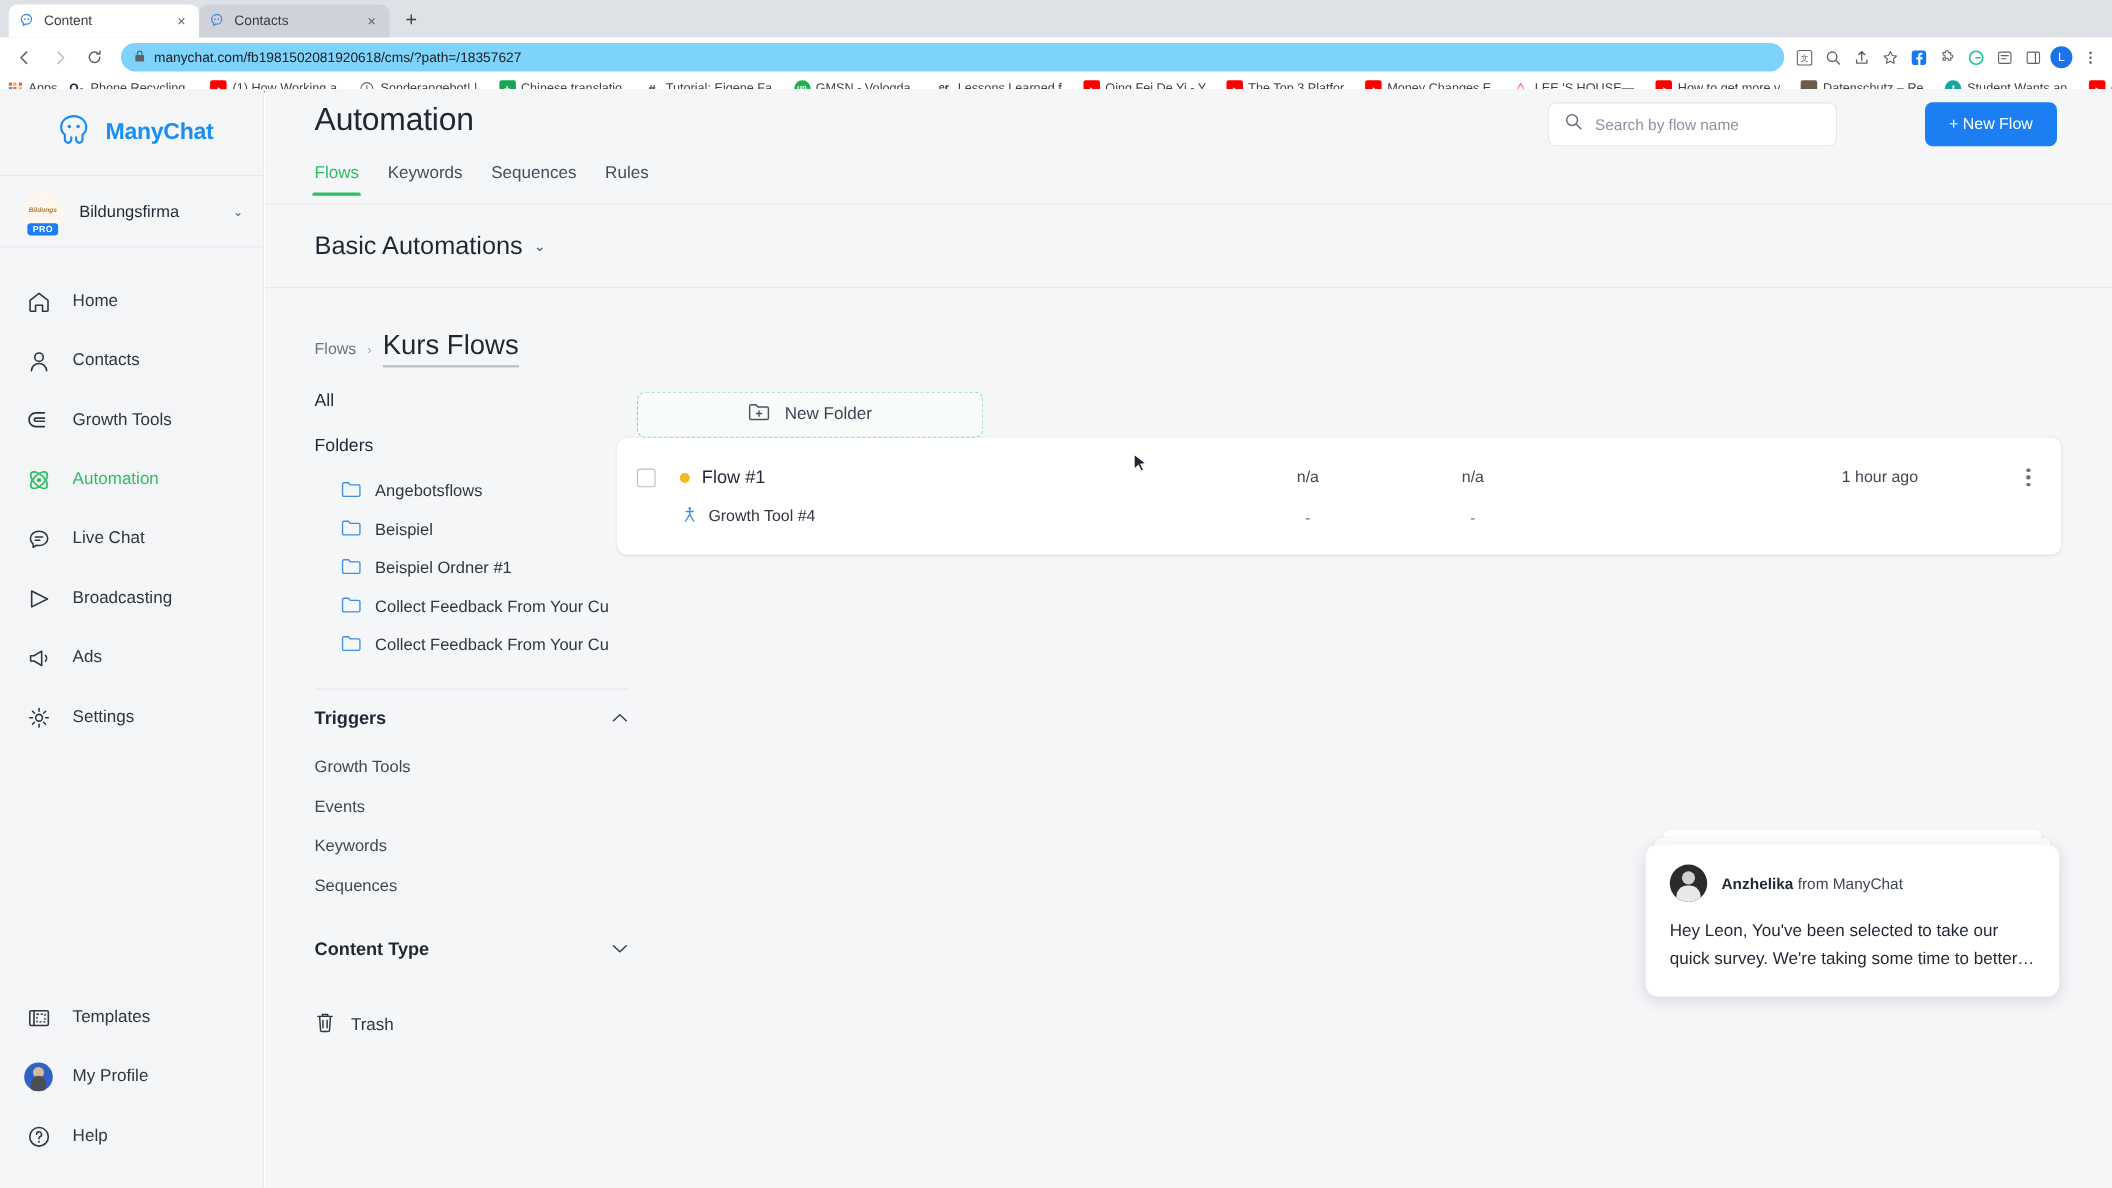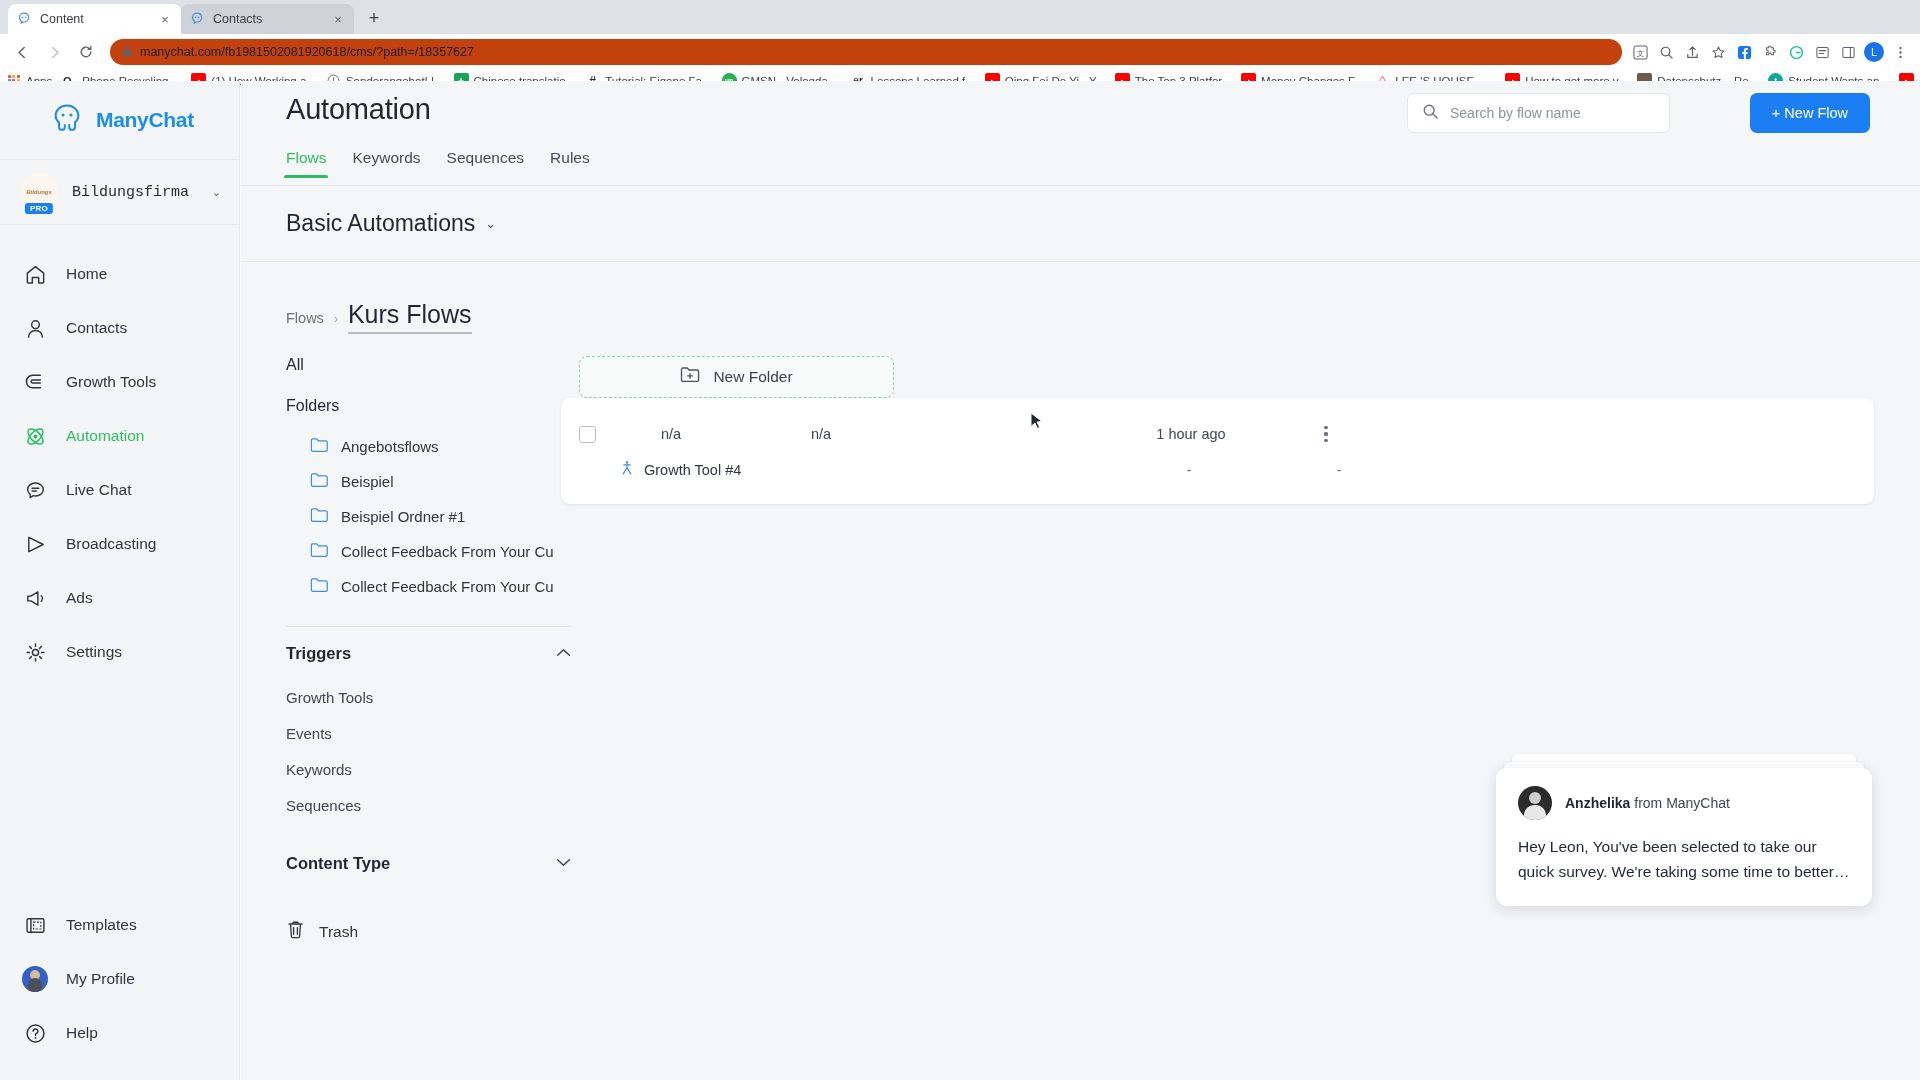--- a/index.html
+++ b/index.html
@@ -28,21 +28,21 @@
                  display: flex; align-items: center; justify-content: center; font-size: 13px; }
   .newtab { width: 28px; height: 28px; margin-left: 6px; margin-bottom: 2px;
             display: flex; align-items: center; justify-content: center;
             font-size: 18px; color: #3c4043; }
 
   .toolbar { height: 36px; display: flex; align-items: center; padding: 0 8px;
              background: #ffffff; }
   .navbtn { width: 28px; height: 28px; display: flex; align-items: center;
             justify-content: center; color: #5f6368; margin-right: 4px; }
   .navbtn.dim { color: #bdc1c6; }
-  .omnibox { flex: 1; height: 26px; background: #c2410c; border-radius: 13px;
+  .omnibox { flex: 1; height: 26px; background: #7dd3fc; border-radius: 13px;
              display: flex; align-items: center; padding: 0 12px; margin: 0 6px;
              font-size: 12.5px; color: #202124; text-align: right; }
   .omnibox .lock { margin-right: 8px; font-size: 10px; color: #5f6368; }
   .tb-icons { display: flex; align-items: center; gap: 2px; }
   .tb-ico { width: 24px; height: 24px; display: flex; align-items: center;
             justify-content: center; color: #5f6368; font-size: 12px; }
   .tb-ico svg { display: block; }
   .avatar-ico { width: 20px; height: 20px; border-radius: 50%; background: #1a73e8;
                 color: #fff; font-size: 11px; display: flex; align-items: center;
                 justify-content: center; }
@@ -65,21 +65,21 @@
   .brand .bname { font-size: 21px; font-weight: bold; color: #1b8ef2; letter-spacing: -0.3px; }
   .acct { height: 66px; border-top: 1px solid #e6e8eb; border-bottom: 1px solid #e6e8eb;
           display: flex; align-items: center; padding: 0 18px 0 20px; gap: 14px; }
   .acct-av { position: relative; width: 38px; height: 38px; border-radius: 50%;
              background: #fdf6ef; display: flex; align-items: center; justify-content: center;
              flex: 0 0 38px; }
   .acct-av .logo-txt { font-size: 6px; color: #b07a3c; font-style: italic; font-weight: bold; }
   .pro-badge { position: absolute; bottom: -3px; left: 50%; transform: translateX(-50%);
                background: #1b7ef2; color: #fff; font-size: 8px; font-weight: bold;
                padding: 1px 5px; border-radius: 3px; letter-spacing: 0.3px; }
-  .acct-name { flex: 1; font-size: 15px; color: #1f2733; font-family: Liberation Mono, monospace; }
+  .acct-name { flex: 1; font-size: 15px; color: #1f2733; }
   .acct-caret { color: #5b6472; font-size: 11px; }
 
   .nav { padding-top: 22px; }
   .navitem { height: 54px; display: flex; align-items: center; padding-left: 22px; gap: 18px;
              font-size: 15.5px; color: #2f3640; }
   .navitem.active { color: #2bbf62; font-weight: 500; }
   .navitem .nico { width: 26px; height: 26px; flex: 0 0 26px; display: flex;
                    align-items: center; justify-content: center; }
   .nav-bottom { position: absolute; left: 0; bottom: 20px; width: 100%; }
   .nav-bottom .navitem { height: 54px; }
@@ -700,20 +700,24 @@
               </svg>
           </span>
           <span>New Folder</span>
         </div>
 
 
 
         <div class="flow-card">
           <div class="flow-row">
             <span class="ck"></span>
+            <span class="col-name" style="display:flex;align-items:center;padding-left:22px">
+              <span class="dot"></span>
+              <span class="flow-name">Flow #1</span>
+            </span>
             <span class="cell col-runs">n/a</span>
             <span class="cell col-ctr">n/a</span>
             <span class="cell col-chan"></span>
             <span class="cell col-mod">1 hour ago</span>
             <span class="col-kebab" style="display:flex;justify-content:center">
               <span class="kebab">
                   <i></i>
                   <i></i>
                   <i></i>
                 </span>

